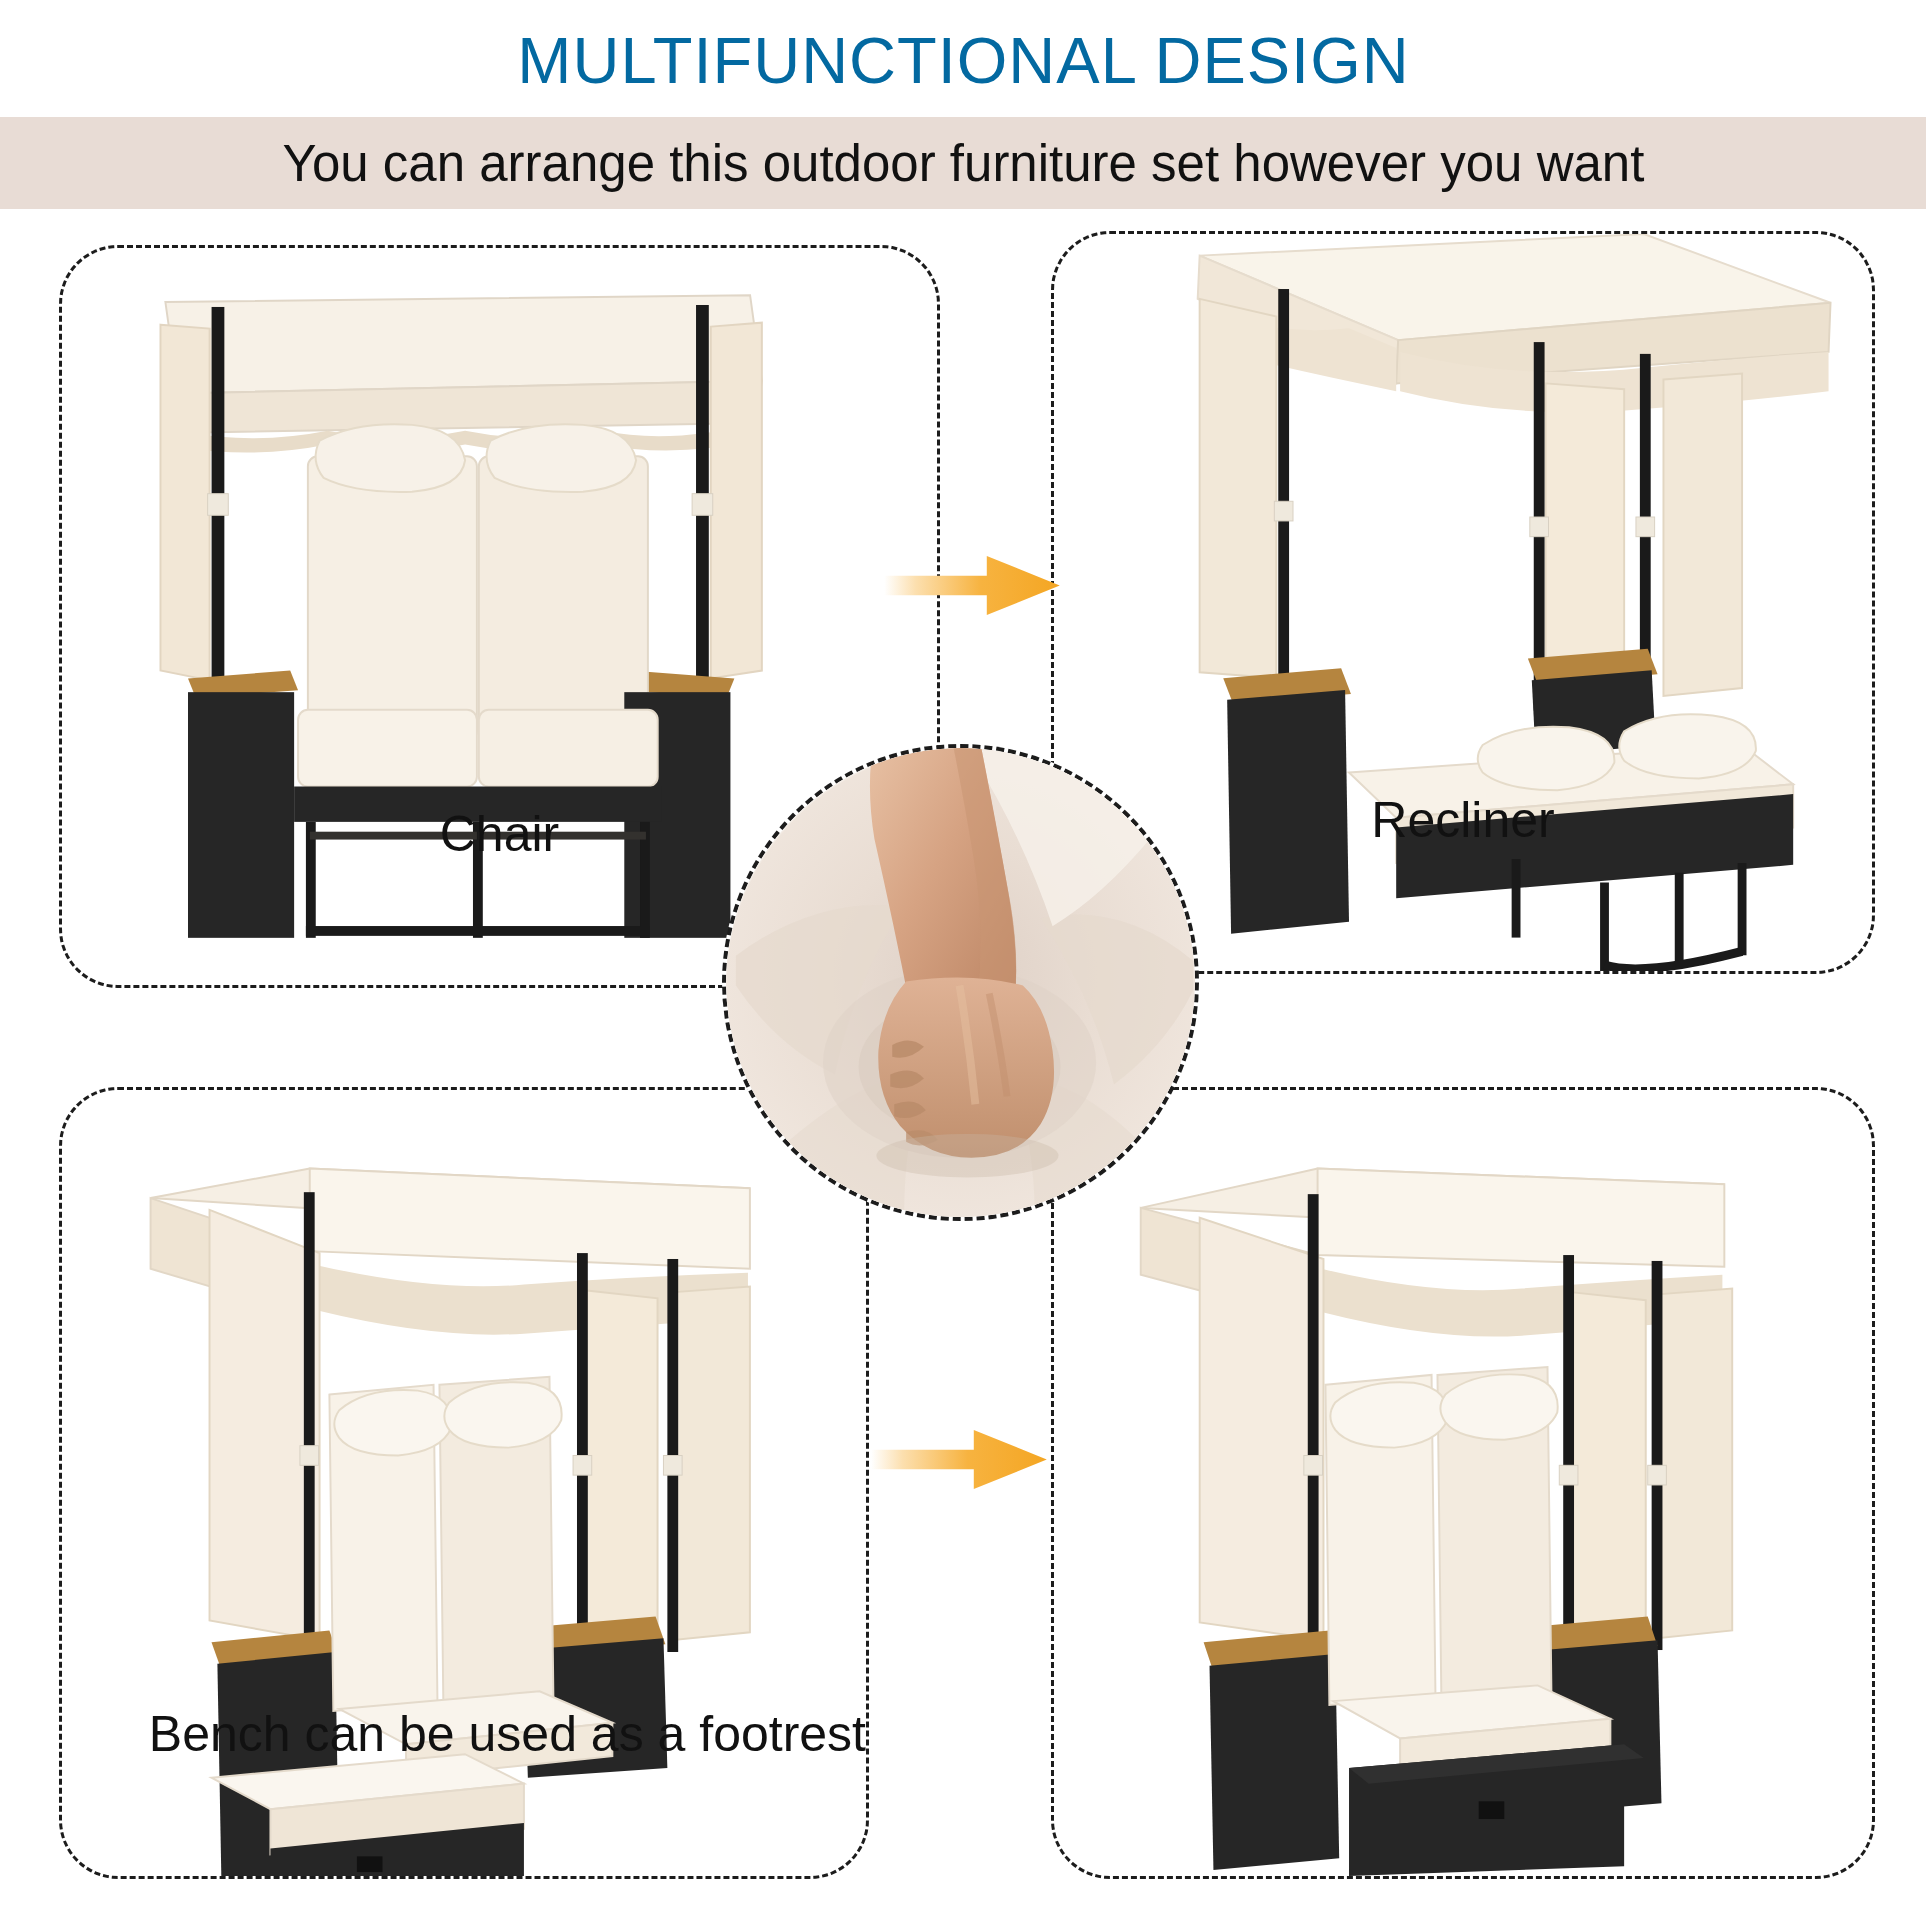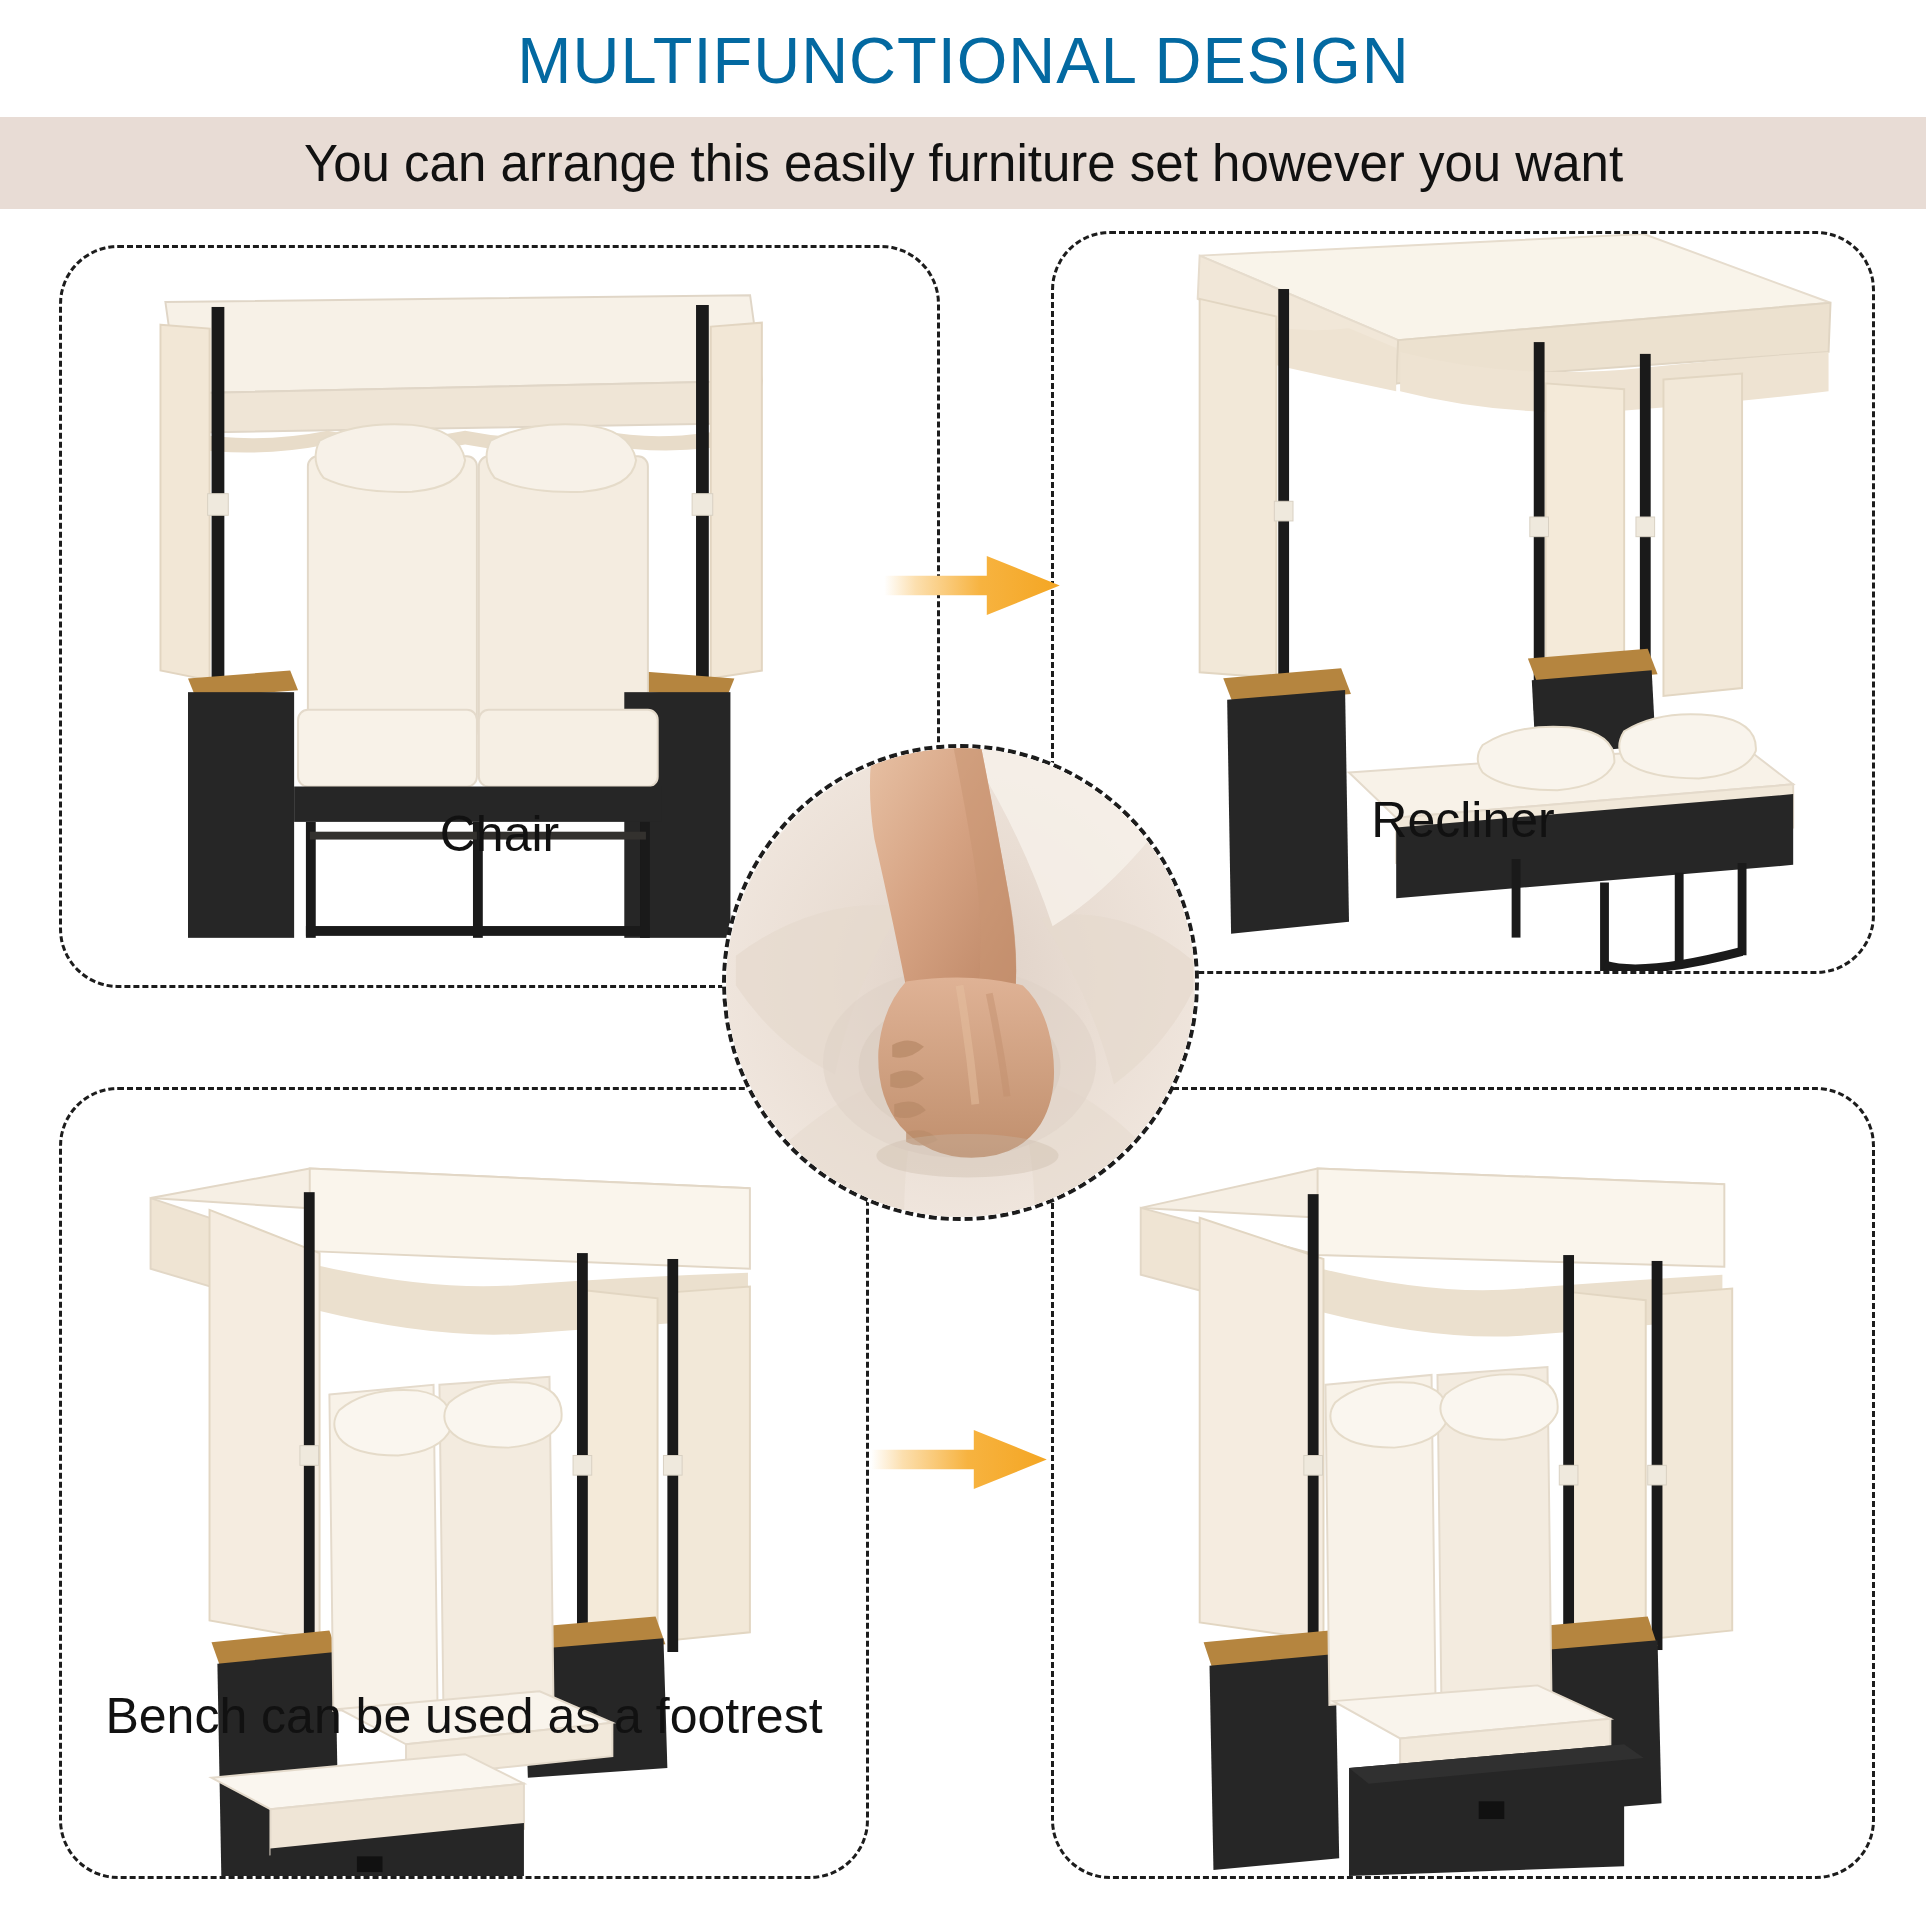--- a/index.html
+++ b/index.html
@@ -48,21 +48,21 @@
   .panel-caption{
     position:absolute;left:0;width:100%;
     text-align:center;
     font-size:50px;
     color:#111111;
     line-height:1.28;
     white-space:pre-line;
   }
   #caption-chair   { top:554px; }
   #caption-recliner{ top:554px; }
-  #caption-bench   { top:594px; }
+  #caption-bench   { top:612px;text-align:right; }
   #caption-hidden  { top:554px; }
 
   .panel-figure{
     position:absolute;left:0;top:0;width:100%;height:100%;
     pointer-events:none;
   }
 
   
   .flow-arrow{position:absolute;}
   #arrow-top   { left:884px; top:550px;  width:176px; height:71px; }
@@ -84,21 +84,21 @@
     border-radius:50%;
     overflow:hidden;
   }
 </style>
 </head>
 <body>
 
 <div id="header-title">MULTIFUNCTIONAL DESIGN</div>
 
 <div id="subtitle-band">
-  <div id="subtitle-text">You can arrange this easily furniture set however you want</div>
+  <div id="subtitle-text">You can arrange this outdoor furniture set however you want</div>
 </div>
 
 <div class="panel" id="panel-chair">
 
   <svg class="panel-figure" viewBox="0 0 890 750">
 
     <polygon points="105,55 700,48 712,135 118,148" fill="#f7f1e7" stroke="#e0d6c7" stroke-width="2"></polygon>
     <polygon points="118,148 712,135 706,178 126,188" fill="#efe5d6" stroke="#e0d6c7" stroke-width="2"></polygon>
 
     <path d="M126,188 Q200,200 270,186 Q340,200 410,186 Q480,200 550,186 Q620,200 706,178 L706,196 Q620,214 550,200 Q480,214 410,200 Q340,214 270,200 Q200,214 126,204 Z" fill="#e8dcc9"></path>

